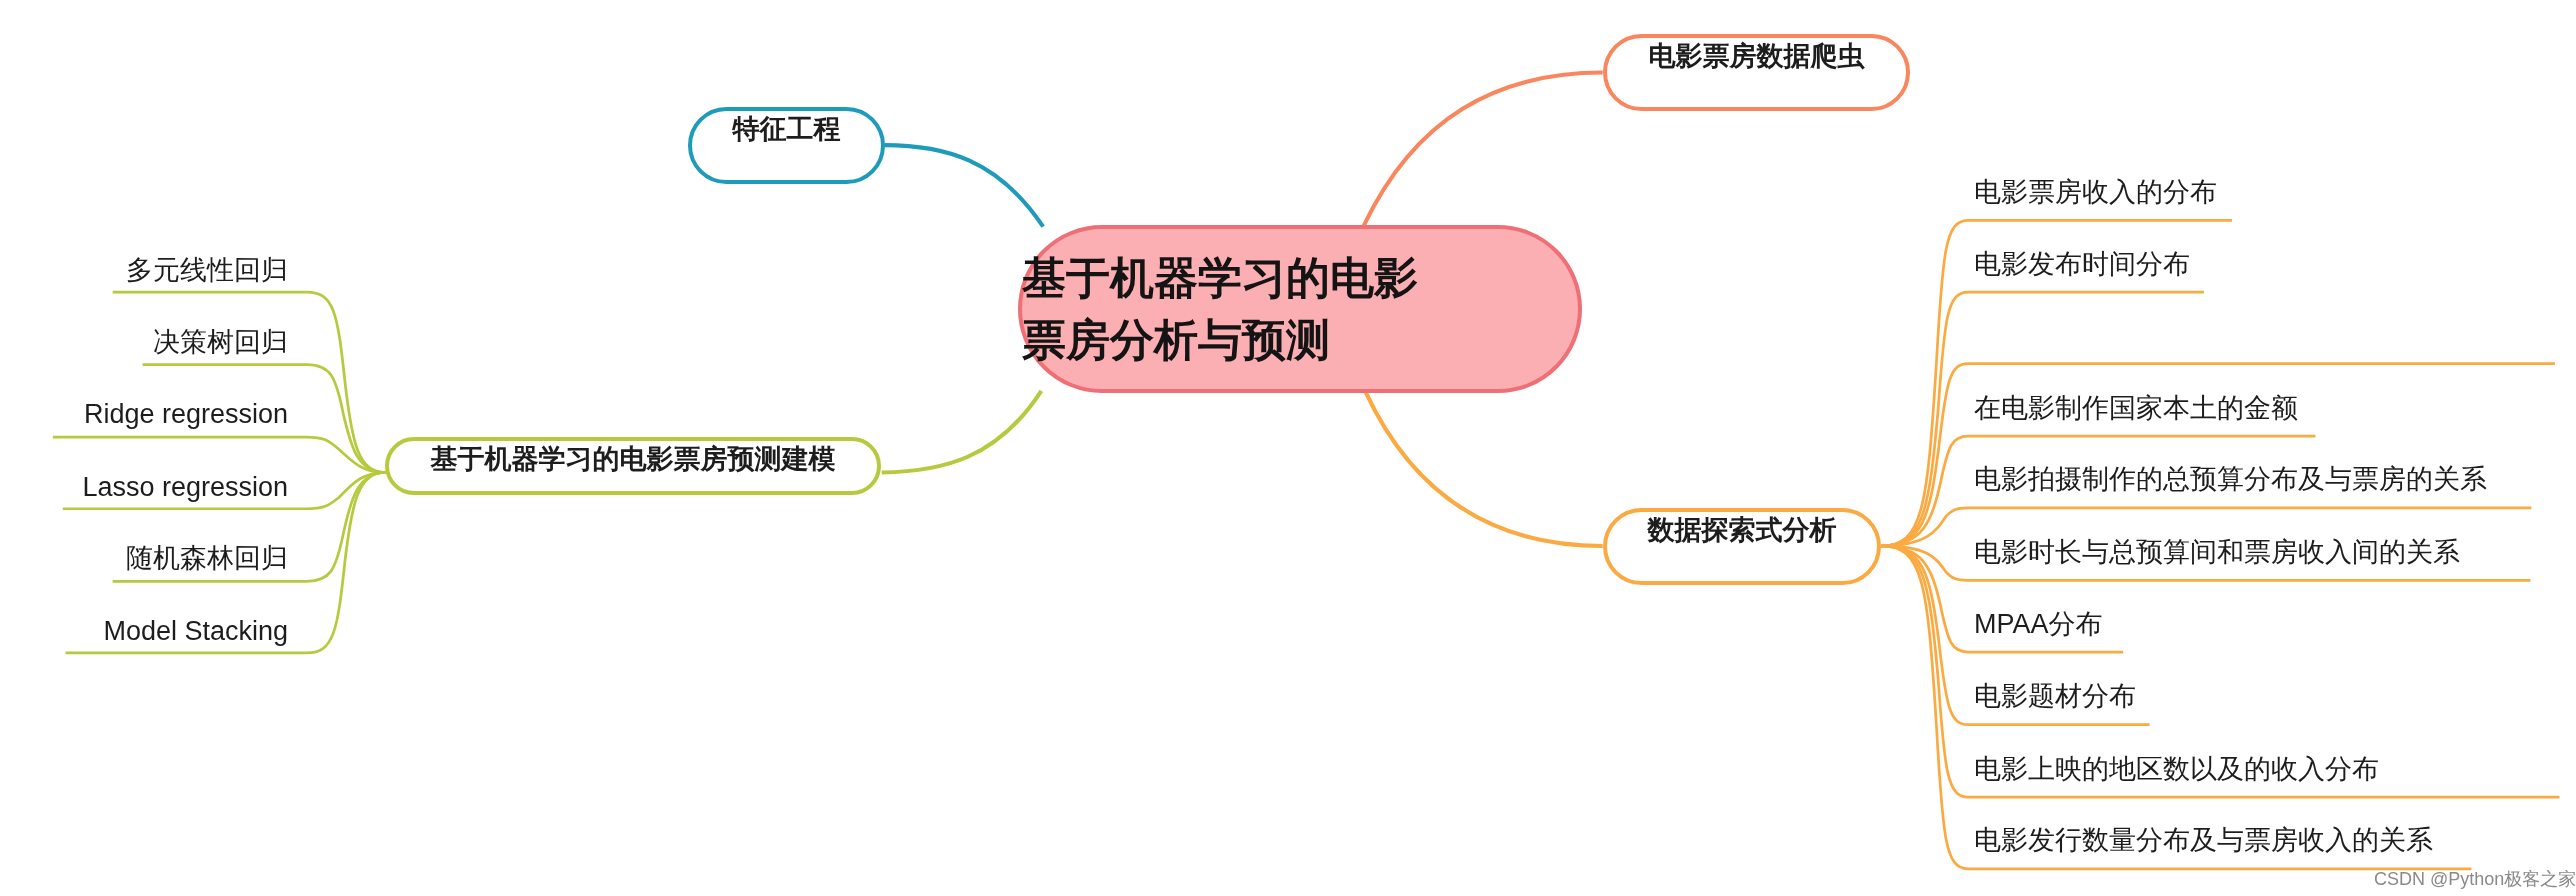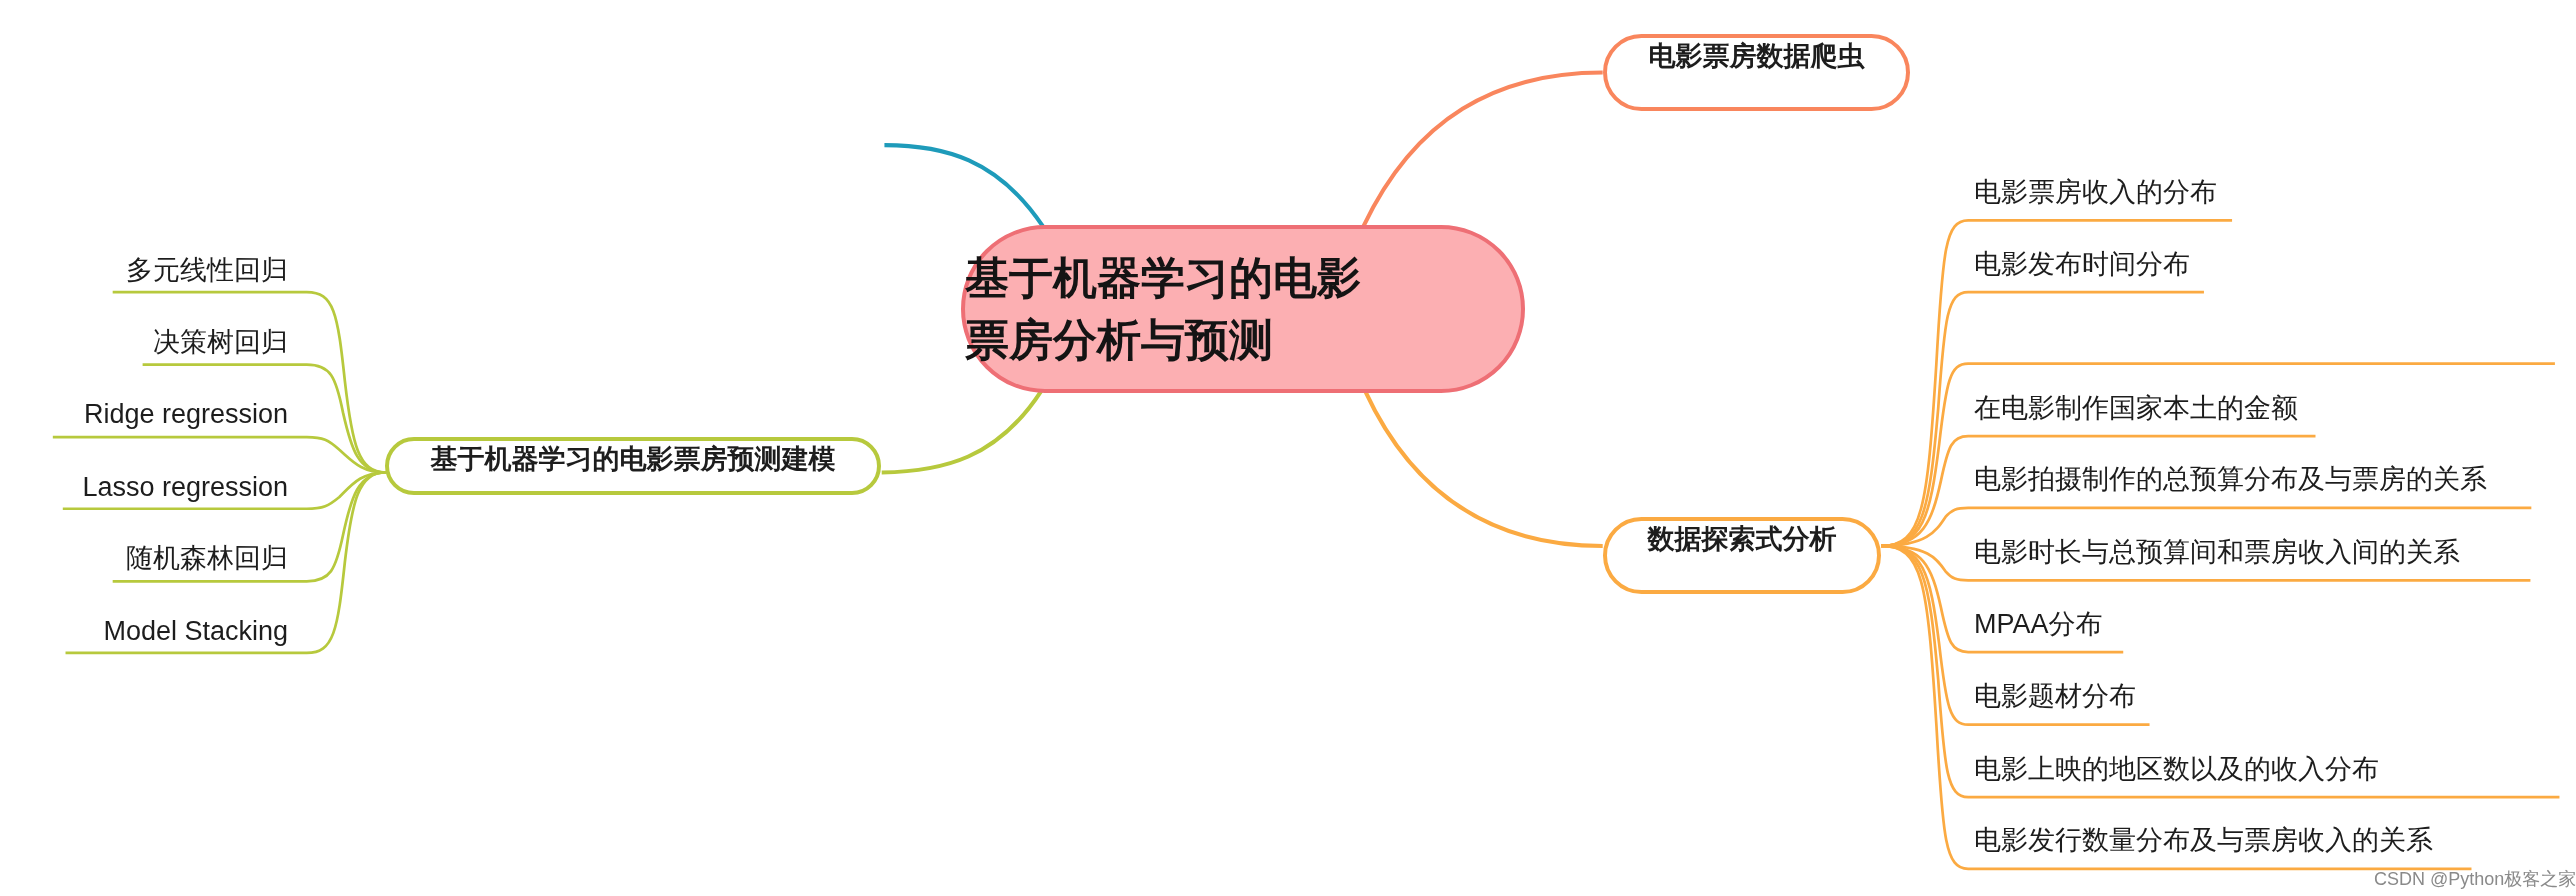--- a/index.html
+++ b/index.html
@@ -2,30 +2,30 @@
 <html style="font-size:14.5px"><head>
 <meta charset="utf-8">
 <style>
   html, body { margin: 0; padding: 0; background: #ffffff; }
   body { width: 2576px; height: 896px; position: relative; overflow: hidden;
          font-family: "Liberation Sans", "DejaVu Sans", sans-serif; color: #1b1b1b; }
   #canvas { position: absolute; left: 0; top: 0; width: 2576px; height: 896px; }
   svg.links { position: absolute; left: 0; top: 0; }
   .node { position: absolute; box-sizing: border-box; background: #fff; display: flex;
           align-items: flex-start; justify-content: center; text-align: center; white-space: nowrap; }
-  .central { left: 961px; top: 225px; width: 564px; height: 168px; border-radius: 84px;
+  .central { left: 1018px; top: 225px; width: 564px; height: 168px; border-radius: 84px;
              background: #FCAFB2; border: 4.5px solid #EE6F75; font-size: 44px; font-weight: bold;
              line-height: 62px; color: #141414; flex-direction: column; }
   .central span { display: block; }
   .topic { height: 77px; border-radius: 39px; border-width: 4.5px; border-style: solid;
            font-size: 27px; font-weight: 600; color: #1d1d1d; }
   #topic-crawler { left: 1603px; top: 34px; width: 307px; border-color: #F9865D; }
   #topic-feature { left: 688px; top: 107px; width: 197px; border-color: #1E9BBA; }
   #topic-modeling { left: 385px; top: 437px; width: 496px; height: 58px; border-color: #B7C93D; }
-  #topic-eda { left: 1603px; top: 508px; width: 278px; border-color: #FBAA42; margin-top: 9px; }
+  #topic-eda { left: 1603px; top: 508px; width: 278px; border-color: #FBAA42; }
   .leaf { position: absolute; font-size: 27px; white-space: nowrap; color: #1d1d1d; line-height: 31px; }
   .leaf.right { left: 1974px; }
   .leaf.left { right: calc(2576px - 288px); text-align: left; }
   .watermark { position: absolute; left: 2374px; top: 867px; font-size: 18px; color: #8a8a8a;
                text-shadow: 0 0 0.9px #fff; white-space: nowrap; }
 </style>
 </head>
 <body>
 
 <div id="canvas">
@@ -65,20 +65,23 @@
 
   <div class="node central">
     <span>基于机器学习的电影</span>
     <span>票房分析与预测</span>
   </div>
 
   <div class="node topic" id="topic-crawler">
     <span>电影票房数据爬虫</span>
   </div>
 
+  <div class="node topic" id="topic-feature">
+    <span>特征工程</span>
+  </div>
 
   <div class="node topic" id="topic-modeling">
     <span>基于机器学习的电影票房预测建模</span>
   </div>
 
   <div class="node topic" id="topic-eda">
     <span>数据探索式分析</span>
   </div>
 
   <div class="leaf left" style="top:255px">多元线性回归</div>

